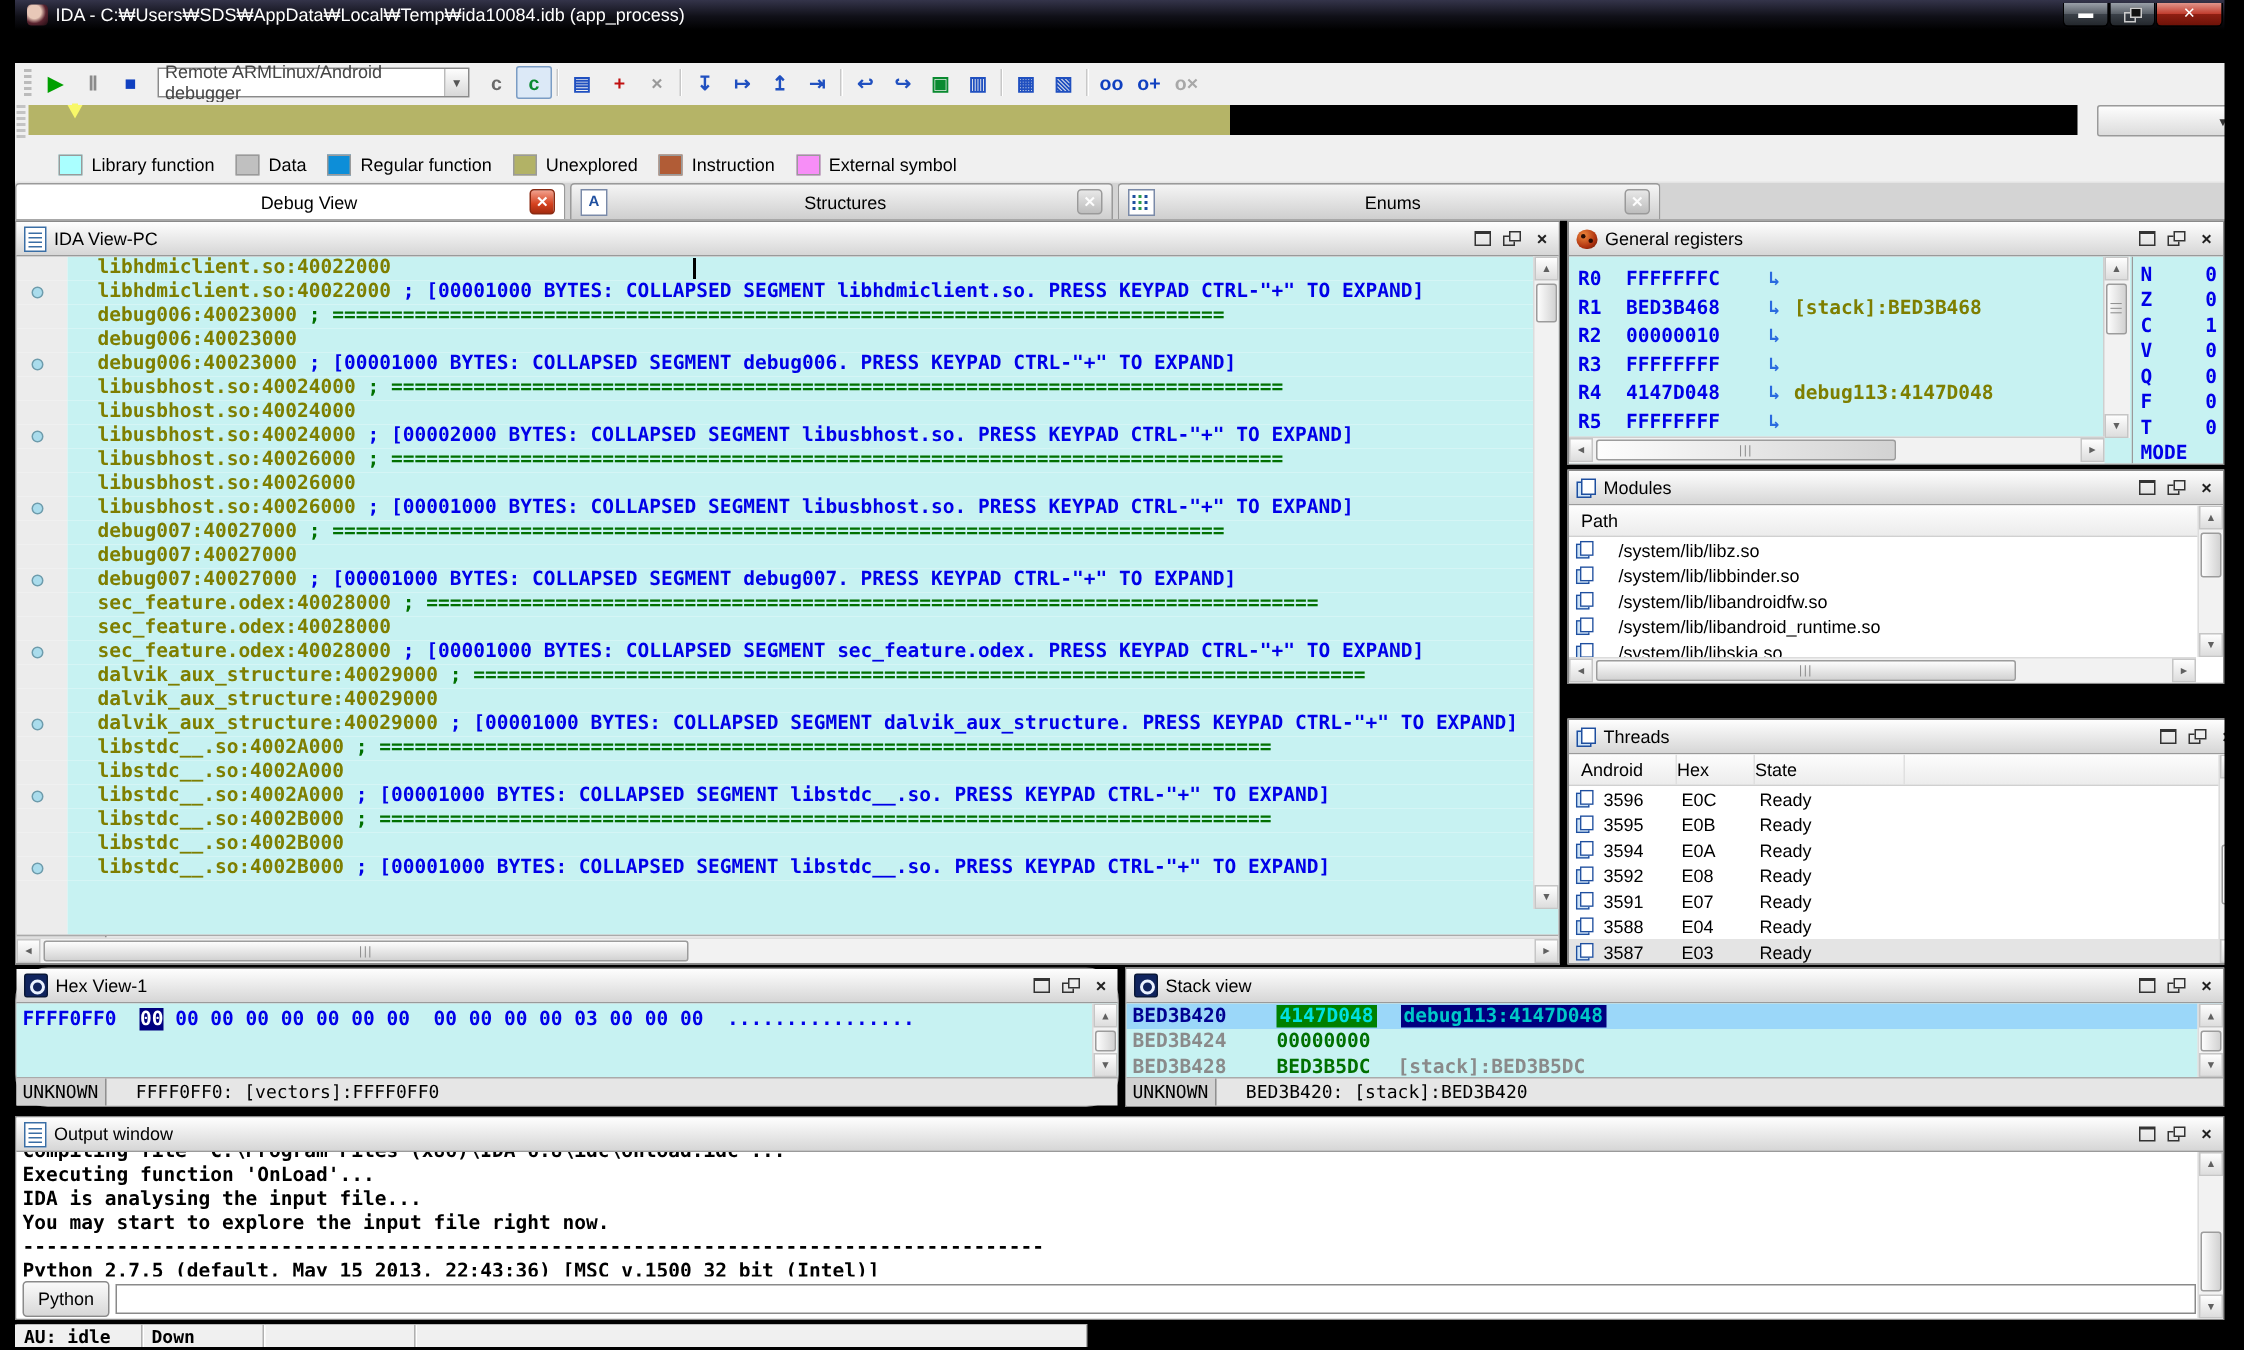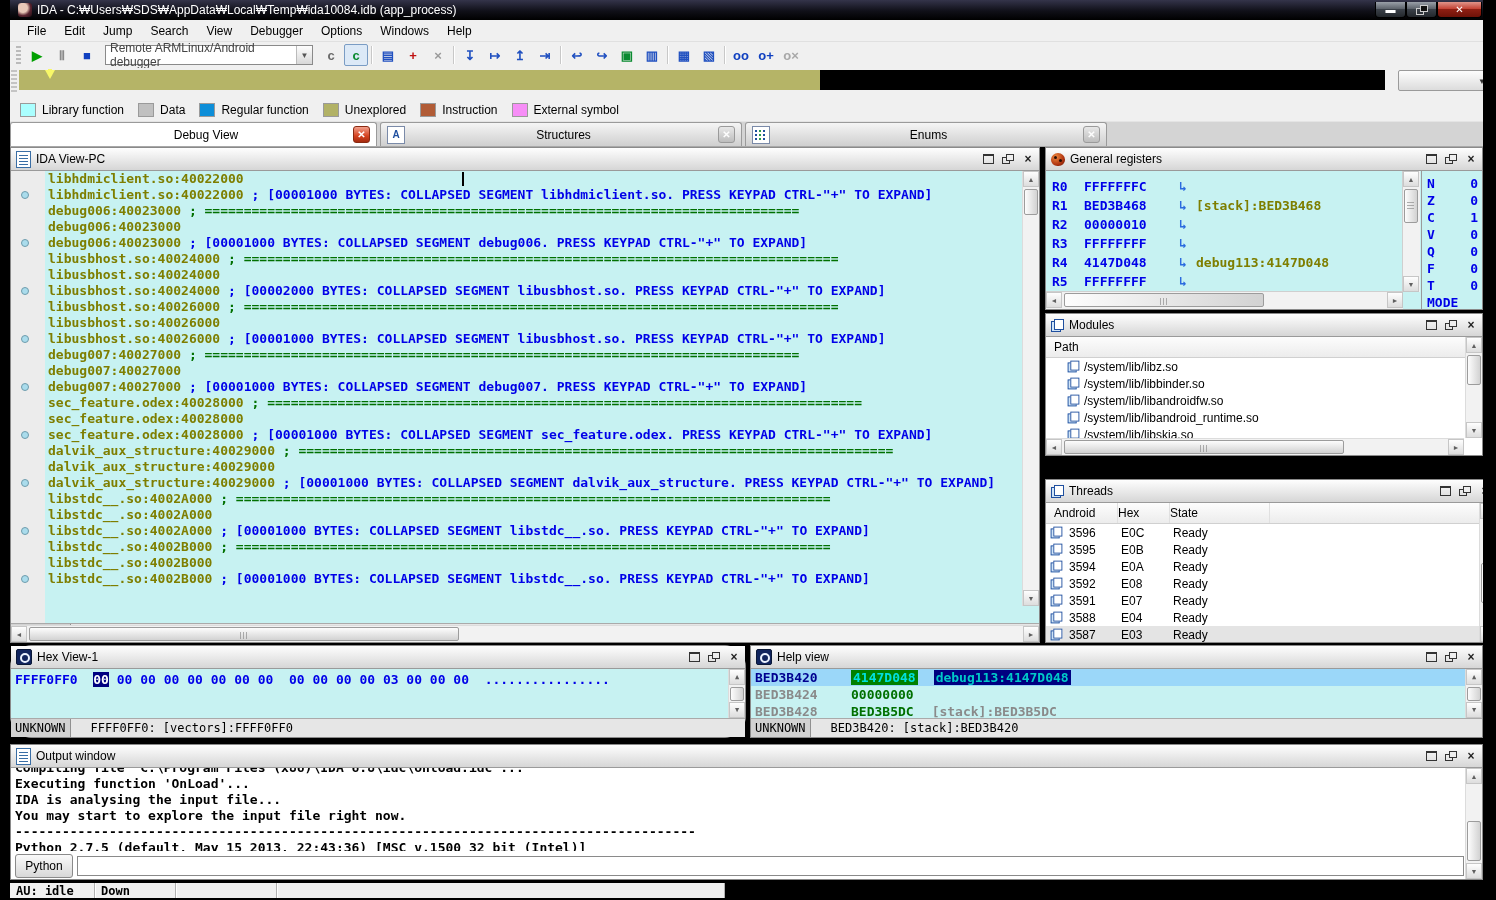--- a/index.html
+++ b/index.html
@@ -48,21 +48,21 @@
   #nav-arrow{position:absolute;left:26px;top:0px;width:0;height:0;color:#f8f86a;
     border-left:5px solid transparent;border-right:5px solid transparent;border-top:9px solid #f8f868;}
   #nav-arrow:before{content:"";position:absolute;left:-2px;top:-10px;width:4px;height:4px;background:#f8f868;}
   #navband-black{position:absolute;left:810px;top:2px;width:565px;height:20px;background:#000;}
   #nav-combo{position:absolute;left:1388px;top:2px;width:92px;height:21px;background:linear-gradient(#fdfdfd,#dcdcdc);
     border:1px solid #9a9a9a;border-radius:2px;box-sizing:border-box;}
   #nav-combo .arrow{position:absolute;right:3px;top:6px;font-size:8px;color:#333;}
 
   
   #legendrow{position:absolute;left:10px;top:98px;width:1480px;height:24px;background:#f0f0f0;
-    display:flex;align-items:center;gap:14px;padding-left:10px;box-sizing:border-box;border-bottom:1px solid #e4e4e4;}
+    display:flex;align-items:center;gap:14px;padding-left:29px;box-sizing:border-box;border-bottom:1px solid #e4e4e4;}
   .leg{display:flex;align-items:center;gap:6px;color:#000;}
   .leg .sw{width:14px;height:12px;border:1px solid #9a9a9a;}
 
   
   #tabrow{position:absolute;left:10px;top:122px;width:1480px;height:25px;background:#d4d4d4;
     display:flex;align-items:flex-end;gap:3px;border-bottom:1px solid #a8a8a8;box-sizing:border-box;}
   .tab{height:24px;display:flex;align-items:center;box-sizing:border-box;
     border:1px solid #9a9a9a;border-bottom:none;border-radius:3px 3px 0 0;
     background:linear-gradient(#f5f5f5,#cfcfcf);padding:0 6px;}
   .tab.active{background:#fff;padding-left:48px;}
@@ -121,21 +121,21 @@
   
   #ida-pane{left:10px;top:147px;width:1030px;height:496px;}
   #ida-body{flex:1;position:relative;overflow:hidden;display:flex;flex-direction:column;}
   #ida-lines{flex:1;display:flex;flex-direction:column;overflow:hidden;position:relative;}
   .dline{height:16px;flex:0 0 16px;display:flex;}
   .dline.fill{flex:1 1 auto;height:auto;}
   .dmargin{width:34px;flex:0 0 34px;background:#ececec;position:relative;}
   .dot{position:absolute;left:10px;top:4px;width:8px;height:8px;border-radius:50%;
     background:#aadcec;border:1px solid #6e9cac;box-sizing:border-box;}
   .dcode{flex:1;background:#c7f2f2;white-space:pre;font-family:"DejaVu Sans Mono",monospace;
-    font-weight:bold;font-size:13px;line-height:16px;padding-left:3px;position:relative;}
+    font-weight:bold;font-size:13px;line-height:16px;padding-left:20px;position:relative;}
   .addr{color:#7e7e00;}
   .ceq{color:#007000;}
   .ccoll{color:#0000e8;}
   .caret{position:absolute;left:417px;top:1px;width:2px;height:14px;background:#000;}
   .statline{height:18px;flex:0 0 18px;background:#e6e6e6;border-top:1px solid #aaa;display:flex;
     align-items:center;font-family:"DejaVu Sans Mono",monospace;font-size:12px;color:#000;}
   .statlbl{background:#d2d2d2;border-right:1px solid #909090;padding:0 4px;height:100%;
     display:flex;align-items:center;}
   .stattxt{padding-left:20px;}
 
@@ -154,21 +154,21 @@
     padding:5px 4px 0 5px;box-sizing:border-box;}
   .frow{height:17px;display:flex;justify-content:space-between;font-family:"DejaVu Sans Mono",monospace;
     font-weight:bold;font-size:13px;color:#0000e8;}
   #reg-hsb{position:absolute;left:0;right:79px;bottom:0;height:17px;background:#f2f2f2;border-top:1px solid #cfcfcf;}
 
   
   #mod-pane{left:1045px;top:313px;width:438px;height:143px;}
   #mod-body{flex:1;position:relative;overflow:hidden;background:#fff;}
   #mod-colhead{height:20px;border-bottom:1px solid #d0d0d0;background:linear-gradient(#fdfdfd,#ececec);
     display:flex;align-items:center;padding-left:8px;color:#000;}
-  .mrow{height:17px;display:flex;align-items:center;gap:4px;padding-left:4px;color:#000;margin-left:17px;}
+  .mrow{height:17px;display:flex;align-items:center;gap:16px;padding-left:4px;color:#000;}
   .mrow .pages-icon{transform:scale(.9);}
 
   
   #thr-pane{left:1045px;top:479px;width:452px;height:164px;}
   #thr-body{flex:1;position:relative;overflow:hidden;background:#fff;}
   #thr-colhead{height:20px;border-bottom:1px solid #d0d0d0;background:linear-gradient(#fdfdfd,#ececec);
     display:flex;align-items:center;color:#000;}
   .thc0{width:72px;padding-left:8px;}
   .thc1{width:52px;}
   .thc2{width:100px;}
@@ -232,31 +232,20 @@
     <span id="title-text">IDA - C:₩Users₩SDS₩AppData₩Local₩Temp₩ida10084.idb (app_process)</span>
     <div id="win-btns">
       <div class="wbtn">▬</div>
       <div class="wbtn">
           <span class="pb pb-float" style="filter:invert(1)"></span>
         </div>
       <div class="wbtn close">✕</div>
     </div>
   </div>
 
-  <div id="menubar">
-      <div class="menu-item">File</div>
-      <div class="menu-item">Edit</div>
-      <div class="menu-item">Jump</div>
-      <div class="menu-item">Search</div>
-      <div class="menu-item">View</div>
-      <div class="menu-item">Debugger</div>
-      <div class="menu-item">Options</div>
-      <div class="menu-item">Windows</div>
-      <div class="menu-item">Help</div>
-    </div>
 
   <div id="toolbar">
     <span class="drag"></span>
     <div class="tgroup" id="tbg0">
         <div class="ticon" style="color: rgb(0, 160, 0);">▶</div>
         <div class="ticon" style="color: rgb(138, 138, 138);">Ⅱ</div>
         <div class="ticon" style="color: rgb(16, 64, 192);">■</div>
       </div>
     <div id="dbg-combo">
       <span>Remote ARMLinux/Android debugger</span>
@@ -722,21 +711,21 @@
     </div>
     <div class="statline">
       <span class="statlbl">UNKNOWN</span>
       <span class="stattxt">FFFF0FF0: [vectors]:FFFF0FF0</span>
     </div>
   </div>
 
   <div class="pane" id="stk-pane">
     <div class="phead">
       <span class="ring-icon"></span>
-      <span>Help view</span>
+      <span>Stack view</span>
       <span class="pbtns">
         <span class="pb pb-max"></span>
         <span class="pb pb-float"></span>
         <span class="pb pb-close">×</span>
       </span>
     </div>
     <div id="stk-body">
       <div class="srow sel"><span class="saddr">BED3B420</span><span class="sval">4147D048</span><span class="sann">debug113:4147D048</span></div>
         <div class="srow"><span class="saddr">BED3B424</span><span class="sval">00000000</span></div>
         <div class="srow"><span class="saddr">BED3B428</span><span class="sval">BED3B5DC</span><span class="sann">[stack]:BED3B5DC</span></div>

